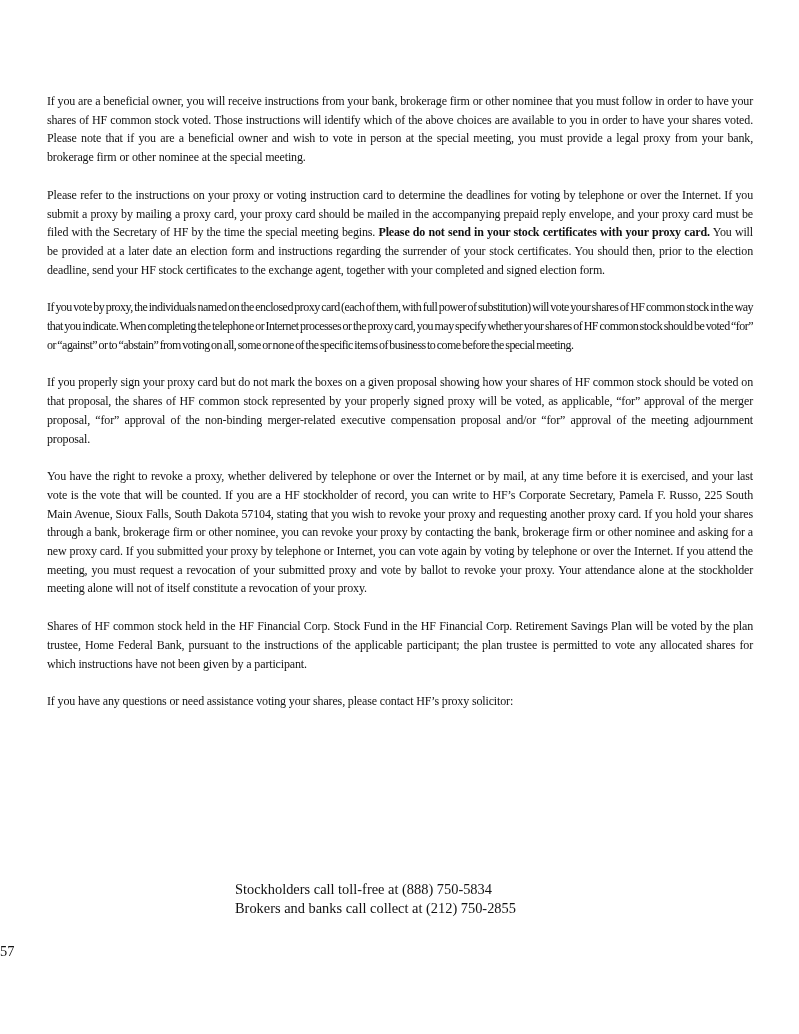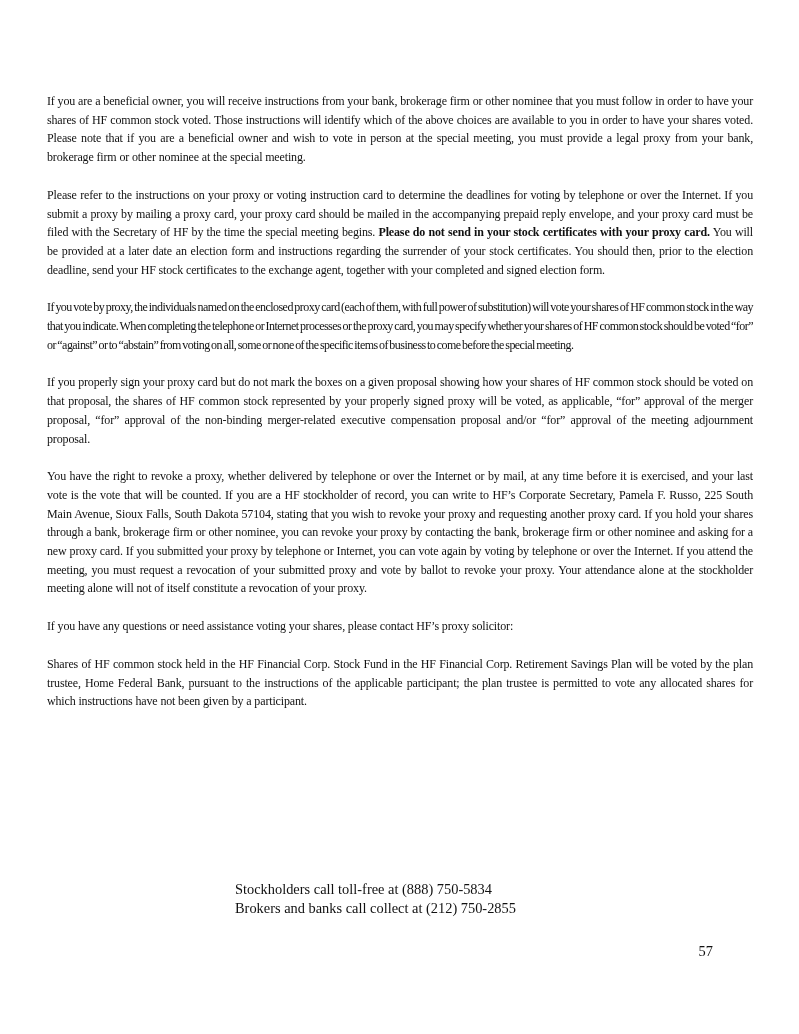--- a/index.html
+++ b/index.html
@@ -43,42 +43,42 @@
       line-height: 18.7px;
     }
     .contact div {
       white-space: nowrap;
     }
     .page-number {
       position: absolute;
       left: 0;
       width: 713px;
       top: 942px;
-      text-align: right;
+      text-align: left;
       font-size: 14.4px;
       line-height: 18px;
     }
   </style>
 </head>
 <body>
 
 <div class="page">
   <p class="para">If you are a beneficial owner, you will receive instructions from your bank, brokerage firm or other nominee that you must follow in order to have your shares of HF common stock voted. Those instructions will identify which of the above choices are available to you in order to have your shares voted. Please note that if you are a beneficial owner and wish to vote in person at the special meeting, you must provide a legal proxy from your bank, brokerage firm or other nominee at the special meeting.</p>
 
   <p class="para"><span>Please refer to the instructions on your proxy or voting instruction card to determine the deadlines for voting by telephone or over the Internet. If you submit a proxy by mailing a proxy card, your proxy card should be mailed in the accompanying prepaid reply envelope, and your proxy card must be filed with the Secretary of HF by the time the special meeting begins. </span><b>Please do not send in your stock certificates with your proxy card.</b><span> You will be provided at a later date an election form and instructions regarding the surrender of your stock certificates. You should then, prior to the election deadline, send your HF stock certificates to the exchange agent, together with your completed and signed election form.</span></p>
 
   <p class="para p-tight">If you vote by proxy, the individuals named on the enclosed proxy card (each of them, with full power of substitution) will vote your shares of HF common stock in the way that you indicate. When completing the telephone or Internet processes or the proxy card, you may specify whether your shares of HF common stock should be voted “for” or “against” or to “abstain” from voting on all, some or none of the specific items of business to come before the special meeting.</p>
 
   <p class="para">If you properly sign your proxy card but do not mark the boxes on a given proposal showing how your shares of HF common stock should be voted on that proposal, the shares of HF common stock represented by your properly signed proxy will be voted, as applicable, “for” approval of the merger proposal, “for” approval of the non-binding merger-related executive compensation proposal and/or “for” approval of the meeting adjournment proposal.</p>
 
   <p class="para">You have the right to revoke a proxy, whether delivered by telephone or over the Internet or by mail, at any time before it is exercised, and your last vote is the vote that will be counted. If you are a HF stockholder of record, you can write to HF’s Corporate Secretary, Pamela F. Russo, 225 South Main Avenue, Sioux Falls, South Dakota 57104, stating that you wish to revoke your proxy and requesting another proxy card. If you hold your shares through a bank, brokerage firm or other nominee, you can revoke your proxy by contacting the bank, brokerage firm or other nominee and asking for a new proxy card. If you submitted your proxy by telephone or Internet, you can vote again by voting by telephone or over the Internet. If you attend the meeting, you must request a revocation of your submitted proxy and vote by ballot to revoke your proxy. Your attendance alone at the stockholder meeting alone will not of itself constitute a revocation of your proxy.</p>
 
+  <p class="para">Shares of HF common stock held in the HF Financial Corp. Stock Fund in the HF Financial Corp. Retirement Savings Plan will be voted by the plan trustee, Home Federal Bank, pursuant to the instructions of the applicable participant; the plan trustee is permitted to vote any allocated shares for which instructions have not been given by a participant.</p>
+
   <p class="para">If you have any questions or need assistance voting your shares, please contact HF’s proxy solicitor:</p>
-
-  <p class="para">Shares of HF common stock held in the HF Financial Corp. Stock Fund in the HF Financial Corp. Retirement Savings Plan will be voted by the plan trustee, Home Federal Bank, pursuant to the instructions of the applicable participant; the plan trustee is permitted to vote any allocated shares for which instructions have not been given by a participant.</p>
 </div>
 
 <div class="contact">
   <div>Stockholders call toll-free at (888) 750-5834</div>
   <div>Brokers and banks call collect at (212) 750-2855</div>
 </div>
 
 <div class="page-number">57</div>
 
 </body></html>

